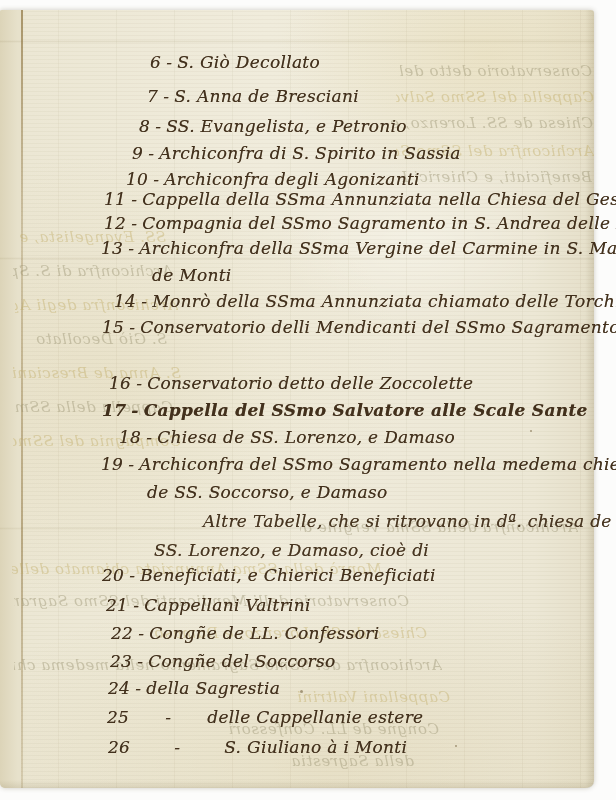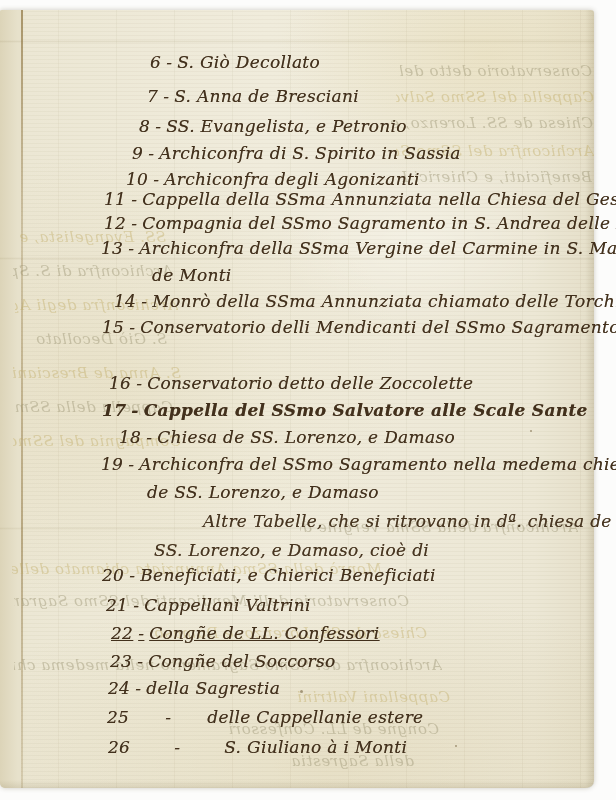--- a/index.html
+++ b/index.html
@@ -170,41 +170,41 @@
         <span class="num">18</span>
         <span>-</span>
         <span>Chiesa de SS. Lorenzo, e Damaso</span>
       </div>
     <div class="line" style="left:101px;top:444px;">
         <span class="num">19</span>
         <span>-</span>
         <span>Archiconfra del SSmo Sagramento nella medema chiesa</span>
       </div>
     <div class="line cont" style="left:147px;top:472px;">
-        <span>de SS. Lorenzo, e Damaso</span>
+        <span>de SS. Soccorso, e Damaso</span>
       </div>
 
     <div class="line note" style="left:203px;top:501px;">
         <span>Altre Tabelle, che si ritrovano in dª. chiesa de</span>
       </div>
     <div class="line note" style="left:154px;top:530px;">
         <span>SS. Lorenzo, e Damaso, cioè di</span>
       </div>
 
     <div class="line" style="left:102px;top:555px;">
         <span class="num">20</span>
         <span>-</span>
         <span>Beneficiati, e Chierici Beneficiati</span>
       </div>
     <div class="line" style="left:106px;top:585px;">
         <span class="num">21</span>
         <span>-</span>
         <span>Cappellani Valtrini</span>
       </div>
-    <div class="line" style="left:111px;top:613px;text-decoration:underline;">
+    <div class="line" style="left:111px;top:613px;">
         <span class="num">22</span>
         <span>-</span>
         <span>Congñe de LL. Confessori</span>
       </div>
     <div class="line" style="left:110px;top:641px;">
         <span class="num">23</span>
         <span>-</span>
         <span>Congñe del Soccorso</span>
       </div>
     <div class="line" style="left:108px;top:668px;">

